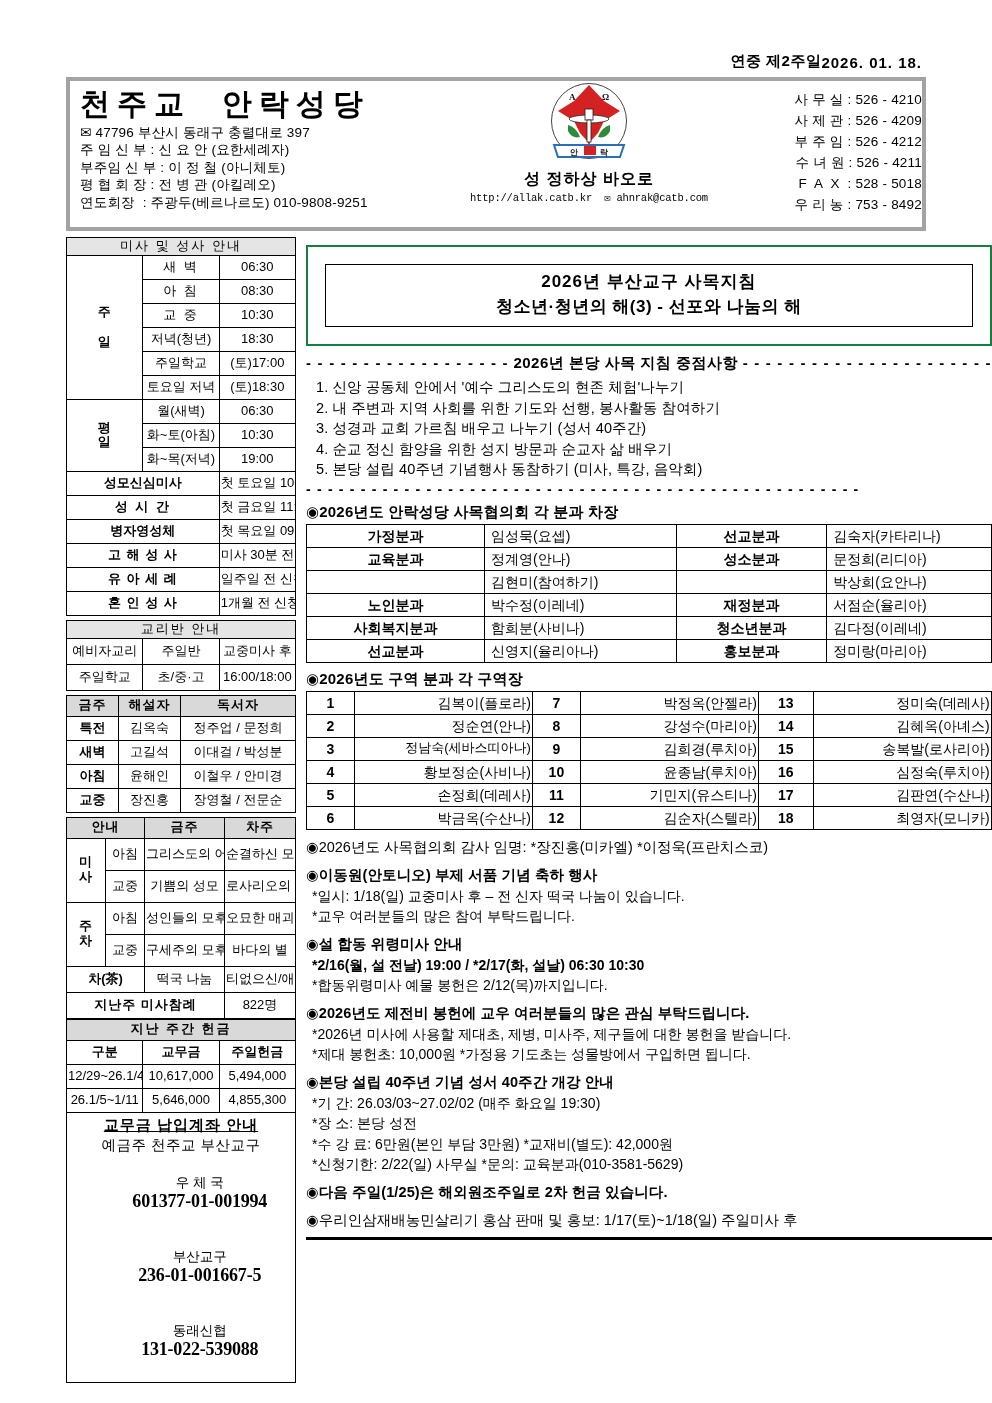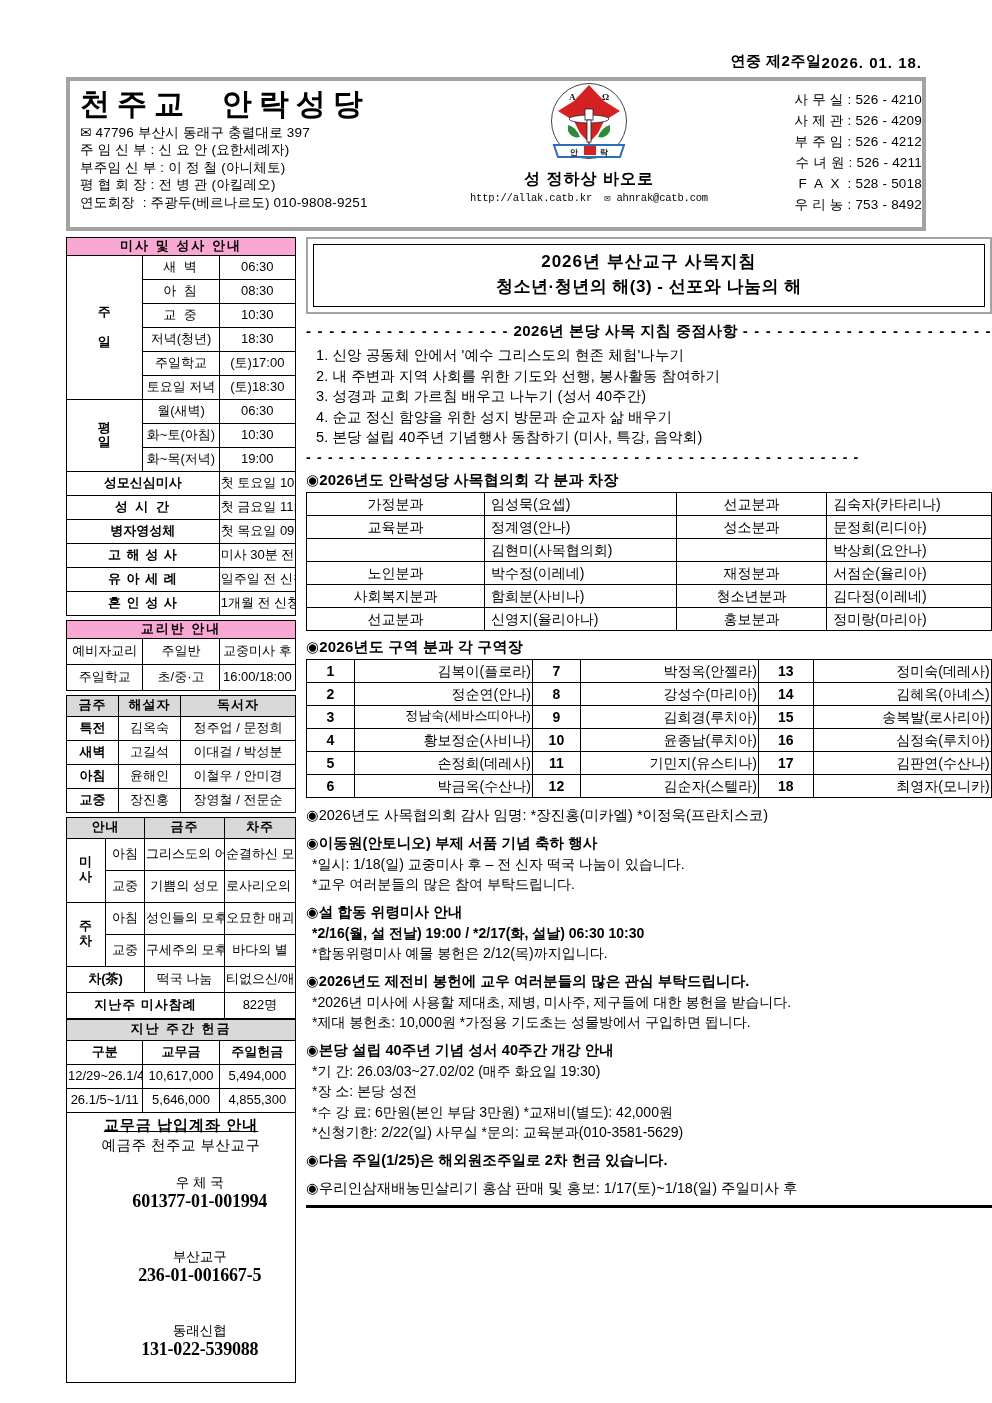--- a/index.html
+++ b/index.html
@@ -118,22 +118,22 @@
     border: 1px solid #000;
     text-align: center;
     vertical-align: middle;
     font-size: 13px;
     padding: 1px 1px;
     line-height: 1.15;
     white-space: nowrap;
     overflow: hidden;
   }
   .hdr {
-    background: #f9a8d4;
-    font-weight: bold;
+    background: #e5e5e5;
+    font-weight: normal;
     font-size: 15px;
     letter-spacing: 2px;
     height: 14px;
   }
   .hdr-sm {
     background: #d9d9d9;
     font-weight: bold;
     font-size: 14px;
     letter-spacing: 1px;
     height: 21px;
@@ -161,23 +161,24 @@
     letter-spacing: 1px;
     text-decoration: underline;
     margin-bottom: 1px;
   }
   .acct-owner { font-size: 14.5px; letter-spacing: 0.5px; margin-bottom: 1px; }
   .acct-row { font-size: 13.5px; white-space: pre; line-height: 18px; }
   .acct-row b { font-size: 18px; letter-spacing: -0.2px; font-family: Liberation Serif, serif; }
 
   
   .guide-box {
-    border: 2px solid #a3a3a3;
-    padding: 5px;
+    border: 2px solid #15803d;
+    padding: 17px;
     margin-bottom: 8px;
+    margin-top: 8px;
   }
   .guide-inner {
     border: 1px solid #000;
     text-align: center;
     padding: 5px 0 7px 0;
   }
   .guide-l1 { font-size: 17px; font-weight: bold; letter-spacing: 1px; line-height: 1.45; }
   .guide-l2 { font-size: 17px; font-weight: bold; letter-spacing: 0.5px; line-height: 1.45; }
 
   .dash-title {
@@ -209,21 +210,21 @@
 
   .sec-head {
     font-size: 15px;
     font-weight: bold;
     letter-spacing: 0.2px;
     margin: 2px 0 2px 0;
     white-space: nowrap;
   }
   table.dept td { font-size: 14px; height: 23px; }
   table.dept td.name { text-align: left; padding-left: 6px; font-weight: normal; }
-  table.dept td.dept { font-weight: normal; }
+  table.dept td.dept { font-weight: bold; }
 
   table.dist td { font-size: 14px; height: 23px; }
   table.dist td.num { font-weight: bold; font-size: 14px; }
   table.dist td.person { text-align: right; padding-left: 8px; }
 
   .notice { margin-top: 7px; }
   .notice .nhead {
     font-size: 14.5px;
     font-weight: bold;
     letter-spacing: 0.1px;
@@ -535,21 +536,21 @@
             <td class="name">김숙자(카타리나)</td>
             </tr>
         <tr>
               <td class="dept">교육분과</td>
             <td class="name">정계영(안나)</td>
             <td class="dept">성소분과</td>
             <td class="name">문정희(리디아)</td>
             </tr>
         <tr>
               <td class="dept"></td>
-            <td class="name">김현미(사목협의회)</td>
+            <td class="name">김현미(참여하기)</td>
             <td class="dept"></td>
             <td class="name">박상희(요안나)</td>
             </tr>
         <tr>
               <td class="dept">노인분과</td>
             <td class="name">박수정(이레네)</td>
             <td class="dept">재정분과</td>
             <td class="name">서점순(율리아)</td>
             </tr>
         <tr>

